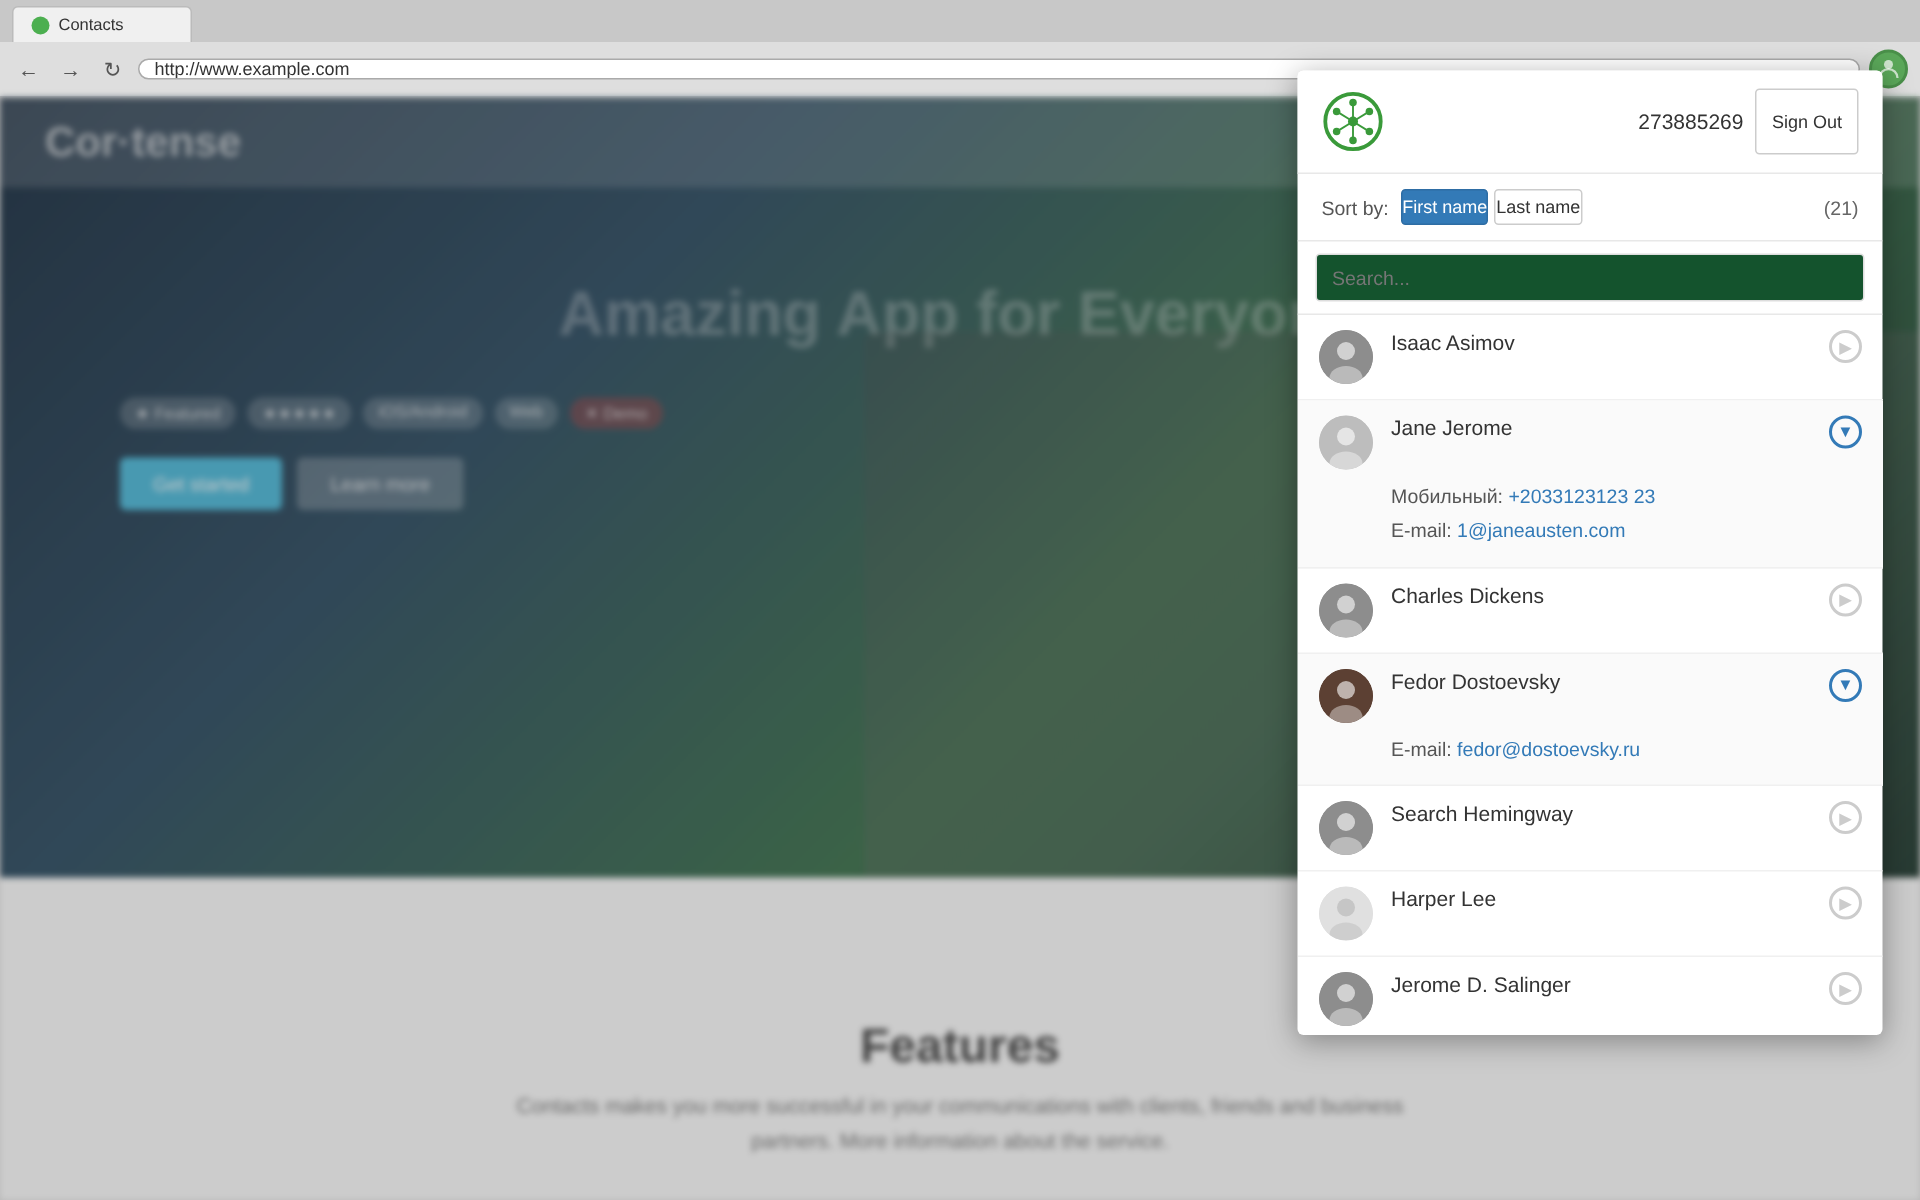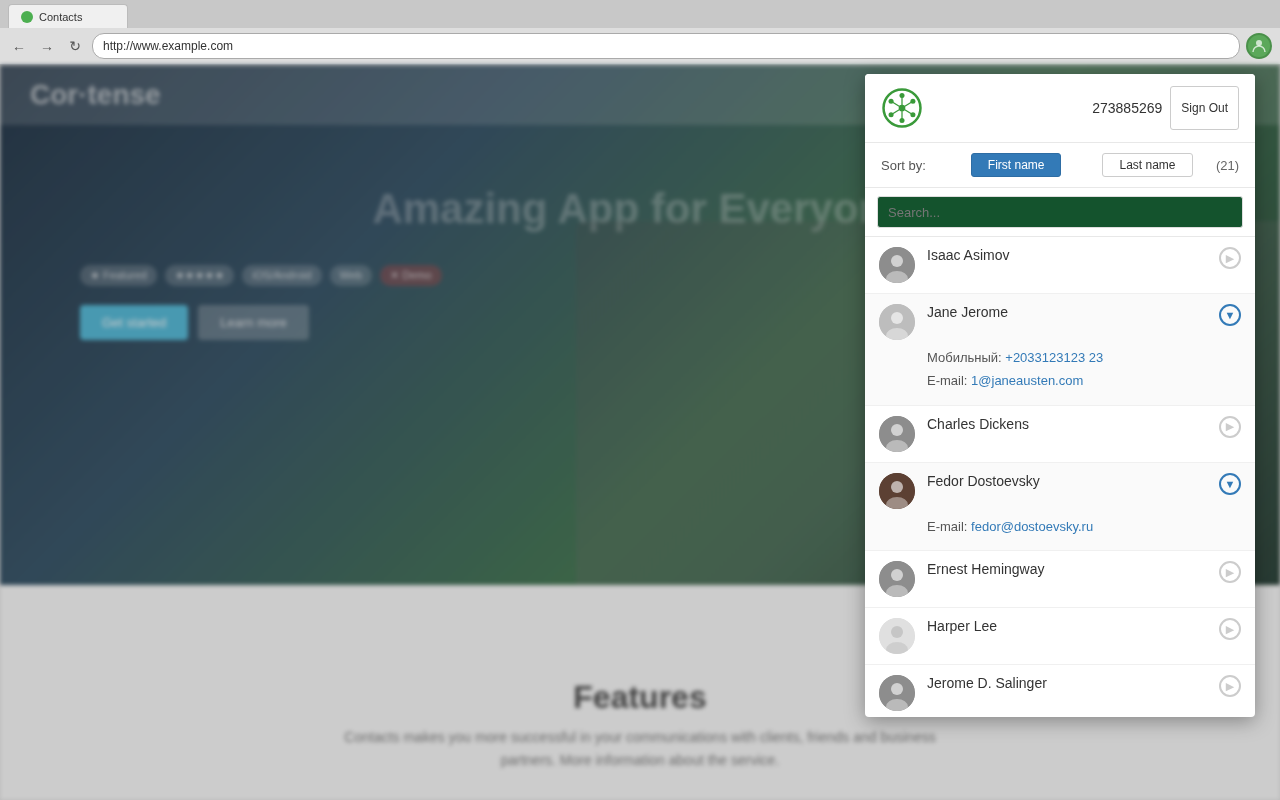--- a/index.html
+++ b/index.html
@@ -68,21 +68,21 @@
       color: #555;
       font-size: 14px;
       border-radius: 3px;
     }
     .address-bar {
       flex: 1;
       height: 14px;
       border: 1px solid #aaa;
       border-radius: 12px;
       background: white;
-      padding: 12px 10px;
+      padding: 0 10px;
       font-size: 12px;
       color: #333;
       outline: none;
     }
     .browser-avatar {
       width: 26px;
       height: 26px;
       border-radius: 50%;
       background: #5ba85a;
       border: 2px solid #4a904a;
@@ -204,21 +204,21 @@
       left: 0;
       right: 0;
       bottom: 0;
       background: rgba(0,0,0,0.2);
       z-index: 5;
     }
 
     
     .popup-panel {
       position: absolute;
-      top: 74px;
+      top: 47px;
       right: 25px;
       width: 390px;
       background: white;
       border-radius: 4px;
       box-shadow: 0 4px 20px rgba(0,0,0,0.35);
       z-index: 10;
       overflow: hidden;
     }
 
     .popup-header {
@@ -264,28 +264,27 @@
       align-items: center;
       gap: 4px;
       border-bottom: 1px solid #e8e8e8;
     }
     .sort-label {
       font-size: 13px;
       color: #555;
       margin-right: 4px;
     }
     .sort-btn {
-      padding: 4px 16px;
+      padding: 4px 0;
       border-radius: 3px;
       border: 1px solid #ccc;
       font-size: 12px;
       cursor: pointer;
       background: white;
       color: #333;
-      margin-left: 37px;
     }
     .sort-btn.active {
       background: #337ab7;
       border-color: #2e6da4;
       color: white;
     }
     .count-badge {
       margin-left: auto;
       font-size: 13px;
       color: #666;
@@ -521,21 +520,21 @@
         <div class="contact-details"><span>E-mail:</span> <a href="#">fedor@dostoevsky.ru</a></div>
       </div>
       <div class="contact-item">
         <div class="contact-avatar" style="background: rgb(141, 141, 141); color: rgb(255, 255, 255);">
           <svg width="36" height="36" viewBox="0 0 36 36">
       <circle cx="18" cy="18" r="18" fill="#8d8d8d"></circle>
       <circle cx="18" cy="14" r="6" fill="rgba(255,255,255,0.6)"></circle>
       <ellipse cx="18" cy="32" rx="11" ry="8" fill="rgba(255,255,255,0.4)"></ellipse>
     </svg>
         </div>
-        <span class="contact-name">Ernest Hemingway</span>
+        <span class="contact-name">Search Hemingway</span>
         <div class="chevron-right">▶</div>
       </div>
       <div class="contact-item">
         <div class="contact-avatar" style="background: rgb(224, 224, 224);">
           <svg width="36" height="36" viewBox="0 0 36 36">
       <circle cx="18" cy="18" r="18" fill="#e0e0e0"></circle>
       <circle cx="18" cy="14" r="6" fill="rgba(180,180,180,0.6)"></circle>
       <ellipse cx="18" cy="32" rx="11" ry="8" fill="rgba(180,180,180,0.4)"></ellipse>
     </svg>
         </div>

